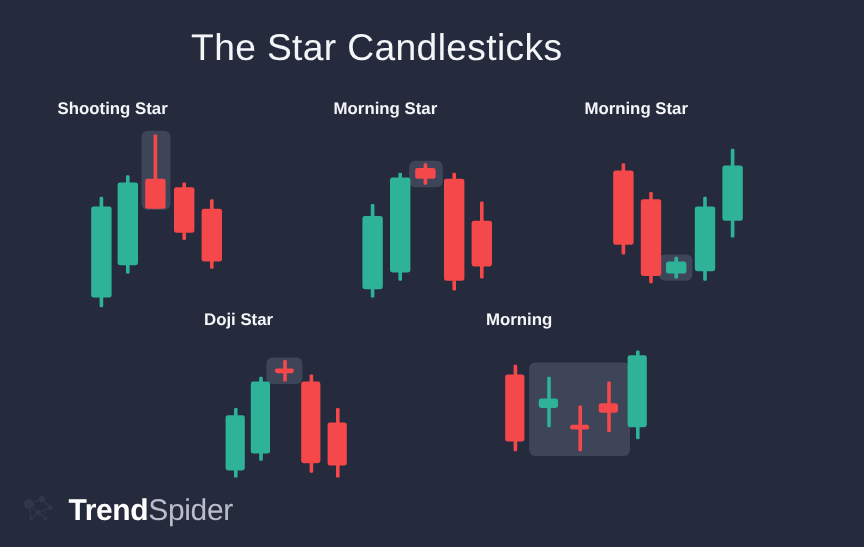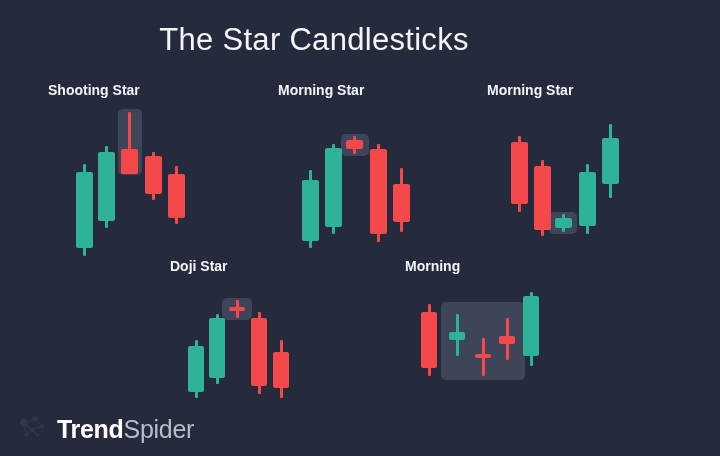--- a/index.html
+++ b/index.html
@@ -66,21 +66,21 @@
   .up   .wick, .up   .body { background: #2eb398; }
   .down .wick, .down .body { background: #f4484a; }
 
   
   .logo {
     position: absolute;
     left: 18px;
     bottom: 14px;
     height: 34px;
     display: flex;
-    align-items: flex-end;
+    align-items: center;
     gap: 9px;
   }
   .logo-mark { width: 30px; height: 28px; display: block; opacity: 0.55; }
   .logo-text {
     font-size: 25px;
     letter-spacing: -0.3px;
     line-height: 1;
     white-space: nowrap;
   }
   .logo-text .brand-a { font-weight: bold; color: #ffffff; }

